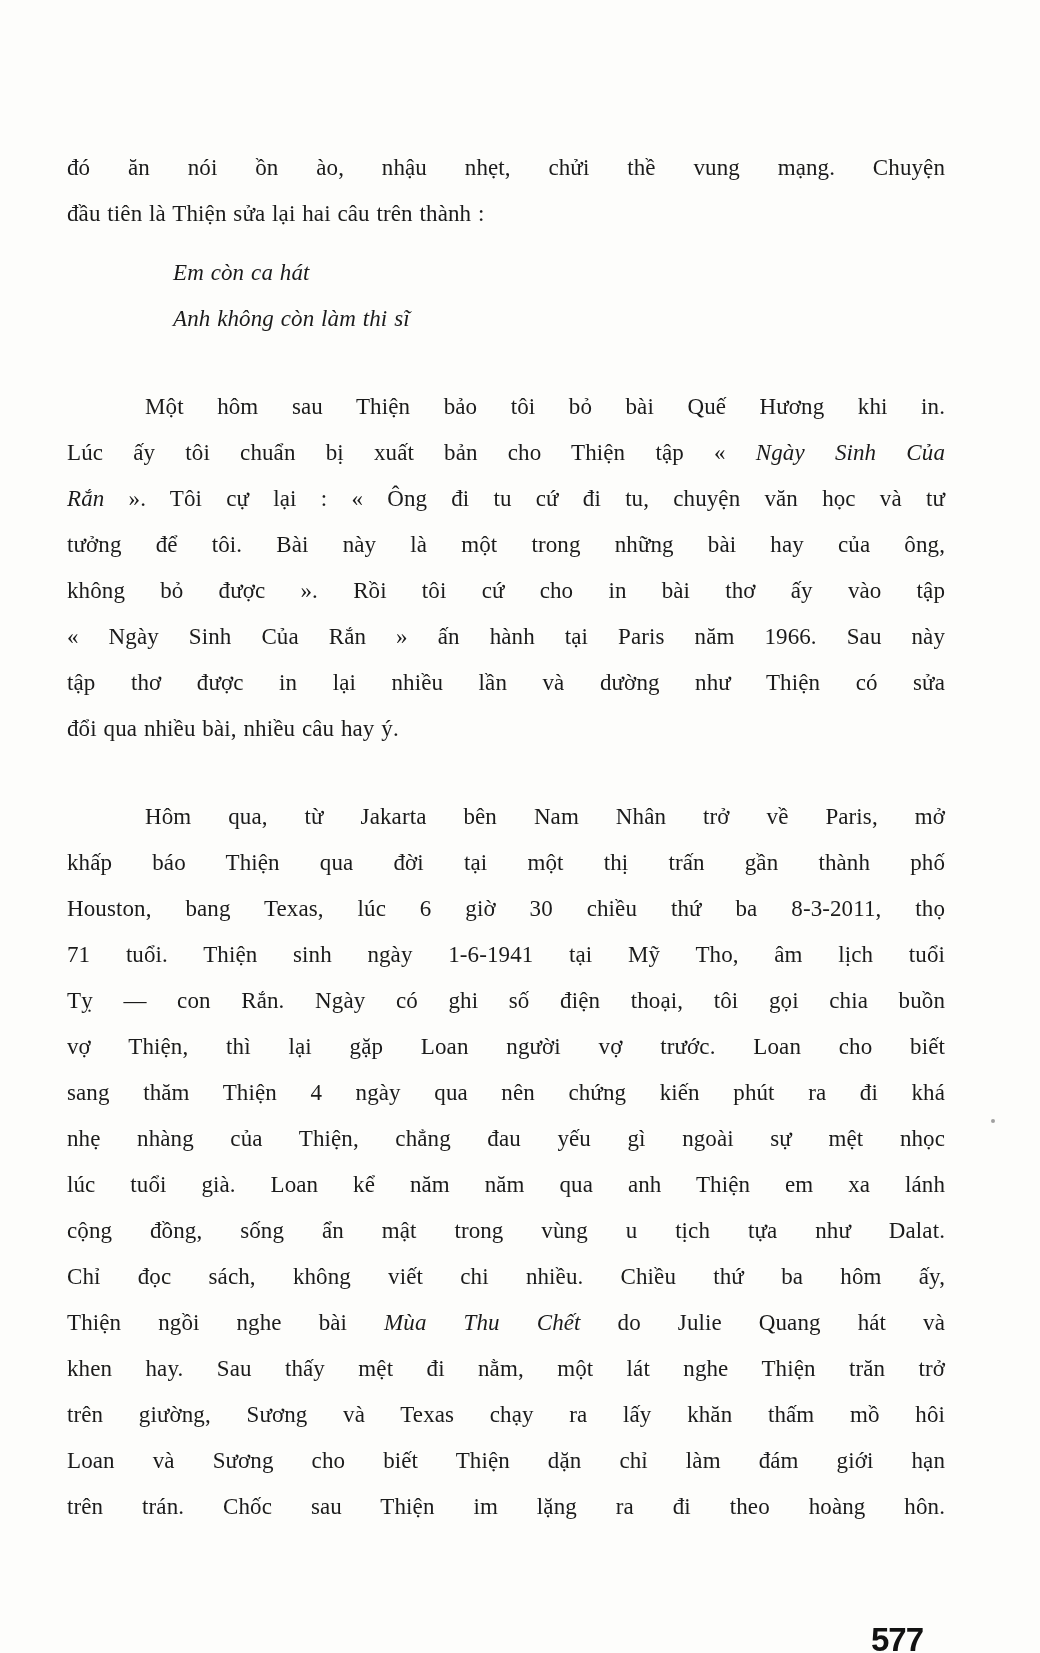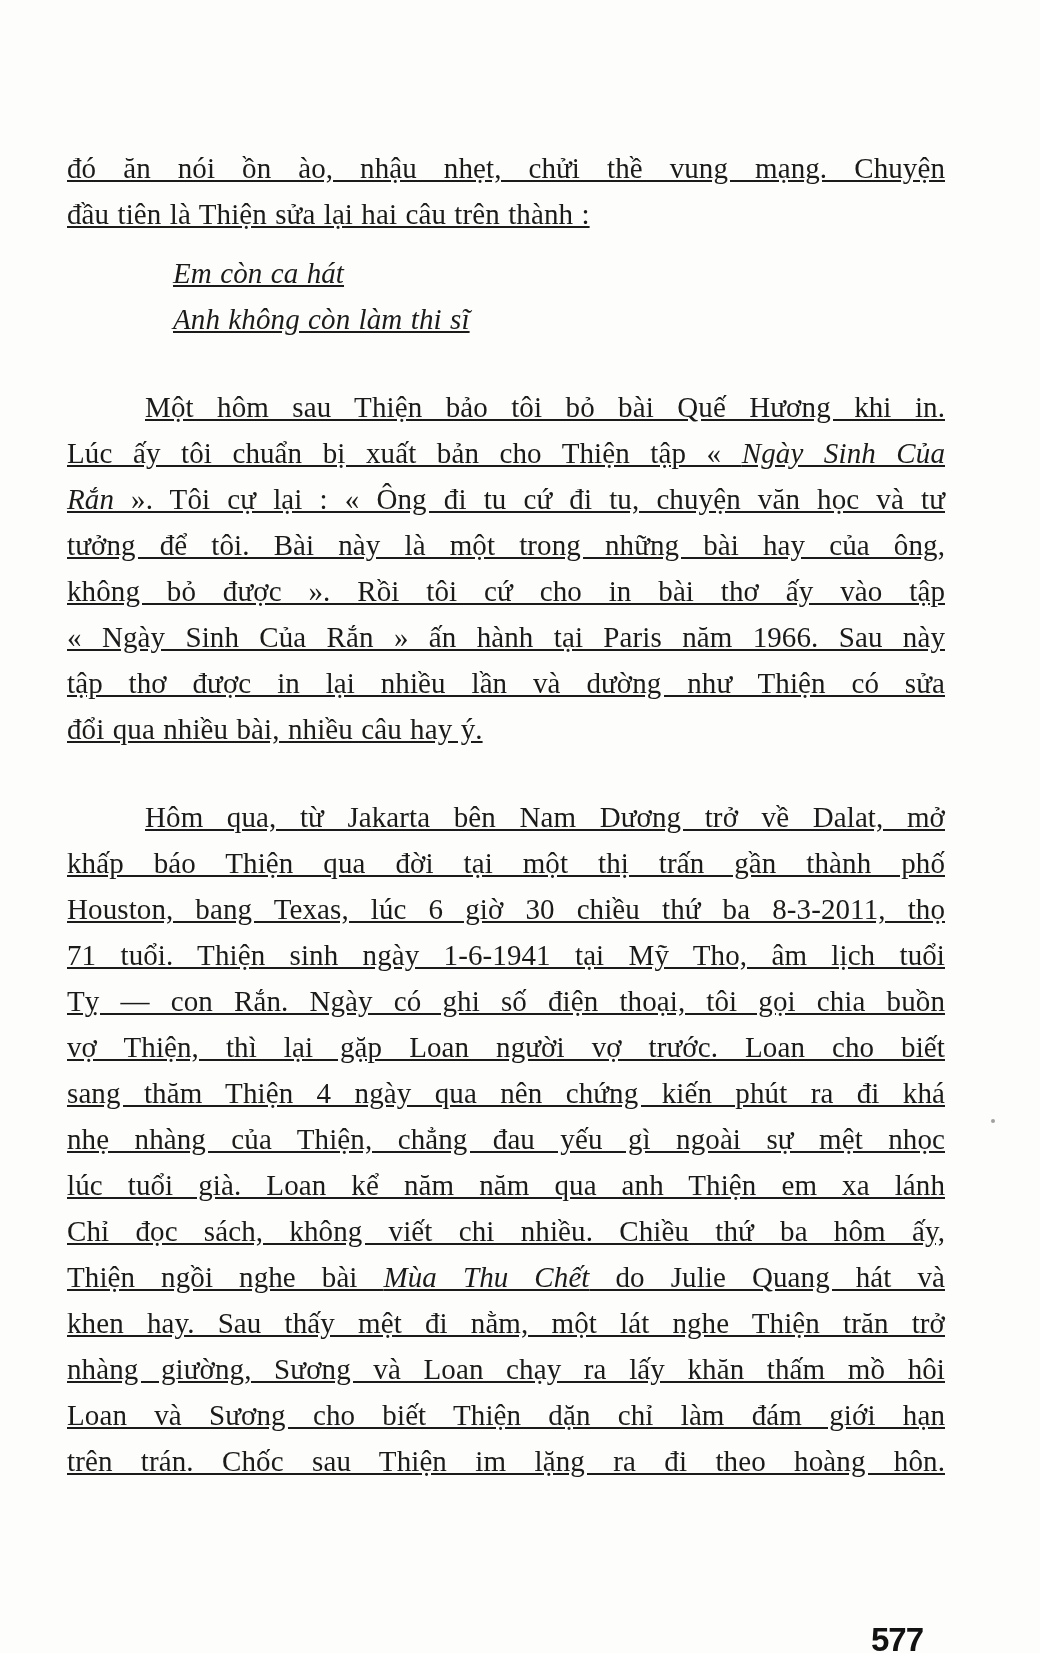--- a/index.html
+++ b/index.html
@@ -17,28 +17,27 @@
   }
   .text-block {
     position: absolute;
     left: 67px; top: 145px;
     width: 878px;
   }
   .block { margin: 0; }
   .block.spaced { margin-top: 13px; }
   .block.poem { margin-left: 106px; }
   .line {
-    font-size: 29px;
+    font-size: 23px;
     line-height: 46px;
     text-align: justify;
     text-align-last: justify;
     -moz-text-align-last: justify;
     letter-spacing: 0.1px;
     word-spacing: 1px;
-    text-decoration: underline;
   }
   .line.end, .poem .line {
     text-align: center;
     text-align-last: left;
     -moz-text-align-last: left;
   }
   .line.first { text-indent: 78px; margin-top: 42px; }
   .it { font-style: italic; }
   .page-number {
     position: absolute;
@@ -75,32 +74,33 @@
         <div class="line first"><span class="rm">Một hôm sau Thiện bảo tôi bỏ bài Quế Hương khi in.</span></div>
         <div class="line"><span class="rm">Lúc ấy tôi chuẩn bị xuất bản cho Thiện tập « </span><span class="it">Ngày Sinh Của</span></div>
         <div class="line"><span class="it">Rắn</span><span class="rm"> ». Tôi cự lại : « Ông đi tu cứ đi tu, chuyện văn học và tư</span></div>
         <div class="line"><span class="rm">tưởng để tôi. Bài này là một trong những bài hay của ông,</span></div>
         <div class="line"><span class="rm">không bỏ được ». Rồi tôi cứ cho in bài thơ ấy vào tập</span></div>
         <div class="line"><span class="rm">« Ngày Sinh Của Rắn » ấn hành tại Paris năm 1966. Sau này</span></div>
         <div class="line"><span class="rm">tập thơ được in lại nhiều lần và dường như Thiện có sửa</span></div>
         <div class="line end"><span class="rm">đổi qua nhiều bài, nhiều câu hay ý.</span></div>
       </div>
       <div class="block prose spaced">
-        <div class="line first"><span class="rm">Hôm qua, từ Jakarta bên Nam Dương trở về Dalat, mở</span></div>
+        <div class="line first"><span class="rm">Hôm qua, từ Jakarta bên Nam Nhân trở về Paris, mở</span></div>
         <div class="line"><span class="rm">khấp báo Thiện qua đời tại một thị trấn gần thành phố</span></div>
         <div class="line"><span class="rm">Houston, bang Texas, lúc 6 giờ 30 chiều thứ ba 8-3-2011, thọ</span></div>
         <div class="line"><span class="rm">71 tuổi. Thiện sinh ngày 1-6-1941 tại Mỹ Tho, âm lịch tuổi</span></div>
         <div class="line"><span class="rm">Tỵ — con Rắn. Ngày có ghi số điện thoại, tôi gọi chia buồn</span></div>
         <div class="line"><span class="rm">vợ Thiện, thì lại gặp Loan người vợ trước. Loan cho biết</span></div>
         <div class="line"><span class="rm">sang thăm Thiện 4 ngày qua nên chứng kiến phút ra đi khá</span></div>
         <div class="line"><span class="rm">nhẹ nhàng của Thiện, chẳng đau yếu gì ngoài sự mệt nhọc</span></div>
         <div class="line"><span class="rm">lúc tuổi già. Loan kể năm năm qua anh Thiện em xa lánh</span></div>
+        <div class="line"><span class="rm">cộng đồng, sống ẩn mật trong vùng u tịch tựa như Dalat.</span></div>
         <div class="line"><span class="rm">Chỉ đọc sách, không viết chi nhiều. Chiều thứ ba hôm ấy,</span></div>
         <div class="line"><span class="rm">Thiện ngồi nghe bài </span><span class="it">Mùa Thu Chết</span><span class="rm"> do Julie Quang hát và</span></div>
         <div class="line"><span class="rm">khen hay. Sau thấy mệt đi nằm, một lát nghe Thiện trăn trở</span></div>
-        <div class="line"><span class="rm">nhàng giường, Sương và Loan chạy ra lấy khăn thấm mồ hôi</span></div>
+        <div class="line"><span class="rm">trên giường, Sương và Texas chạy ra lấy khăn thấm mồ hôi</span></div>
         <div class="line"><span class="rm">Loan và Sương cho biết Thiện dặn chỉ làm đám giới hạn</span></div>
         <div class="line"><span class="rm">trên trán. Chốc sau Thiện im lặng ra đi theo hoàng hôn.</span></div>
       </div>
     </main>
   <div class="page-number">577</div>
   <span class="speck"></span>
 </div>
 
 </body></html>

